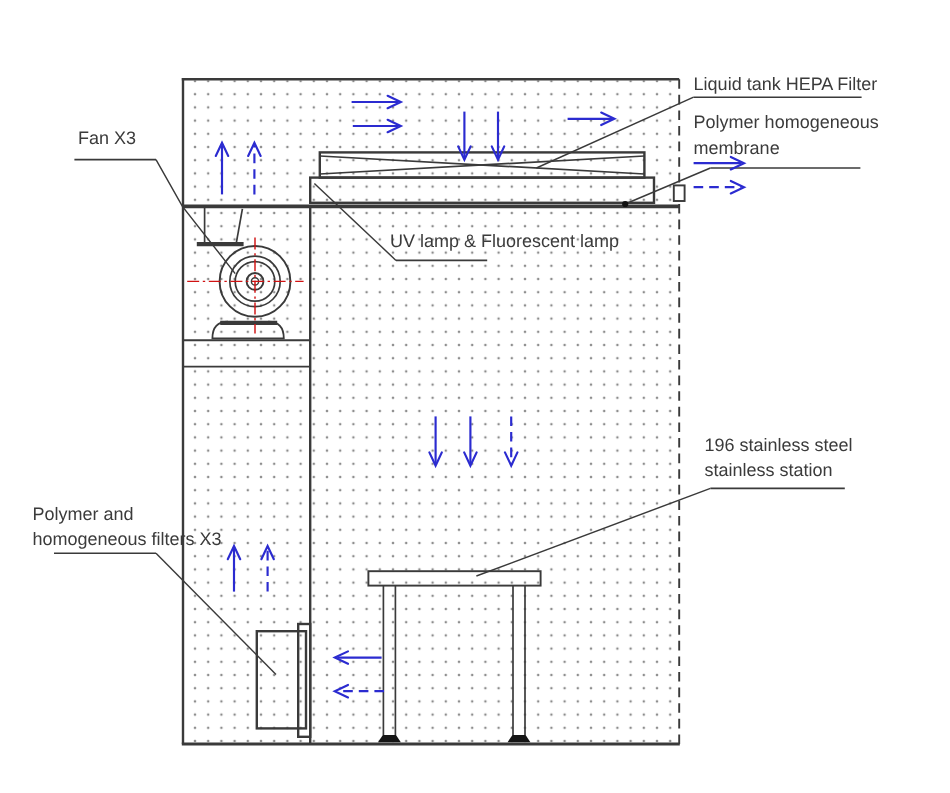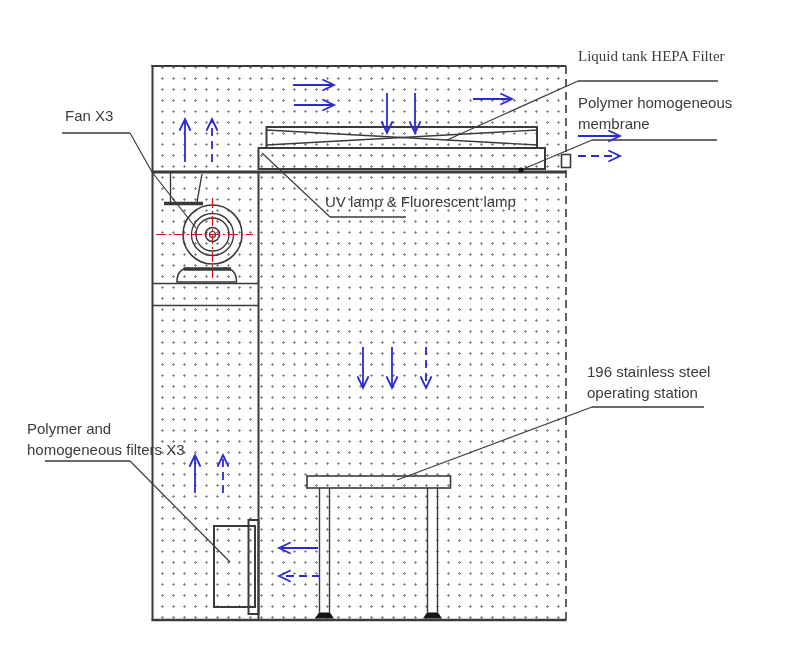--- a/index.html
+++ b/index.html
@@ -13,21 +13,21 @@
     background-size:11px 11px;background-position:4px 6px;
     z-index:0;
   }
   #diagram-svg{position:absolute;left:0;top:0;z-index:1;}
   .label{
     position:absolute;z-index:2;color:var(--text,#3b3b3b);
     font-size:15px;line-height:21px;white-space:nowrap;
   }
   .label span{display:block;}
   .lbl-fan{left:65px;top:105px;}
-  .lbl-hepa{left:578px;top:46px;font-family:Liberation Serif, serif;}
+  .lbl-hepa{left:578px;top:60px;}
   .lbl-membrane{left:578px;top:92px;}
   .lbl-uv{left:325px;top:191px;}
   .lbl-station{left:587px;top:361px;}
   .lbl-filters{left:27px;top:418px;}
 </style>
 </head>
 <body>
 
 <div id="stage" style="--text: #3b3b3b; --dot: #8c8c8c;">
 
@@ -150,20 +150,20 @@
   </div>
   <div class="label lbl-uv">
     <span>UV lamp &amp; Fluorescent lamp</span>
   </div>
   <div class="label lbl-membrane">
     <span>Polymer homogeneous</span>
     <span>membrane</span>
   </div>
   <div class="label lbl-station">
     <span>196 stainless steel</span>
-    <span>operating station</span>
+    <span>stainless station</span>
   </div>
   <div class="label lbl-filters">
     <span>Polymer and</span>
     <span>homogeneous filters X3</span>
   </div>
 
 </div>
 
 </body></html>

